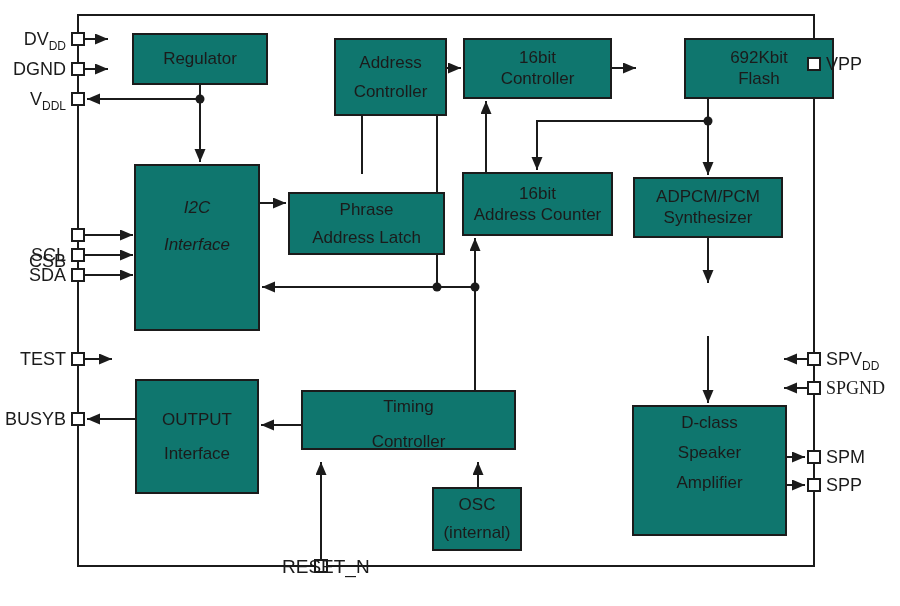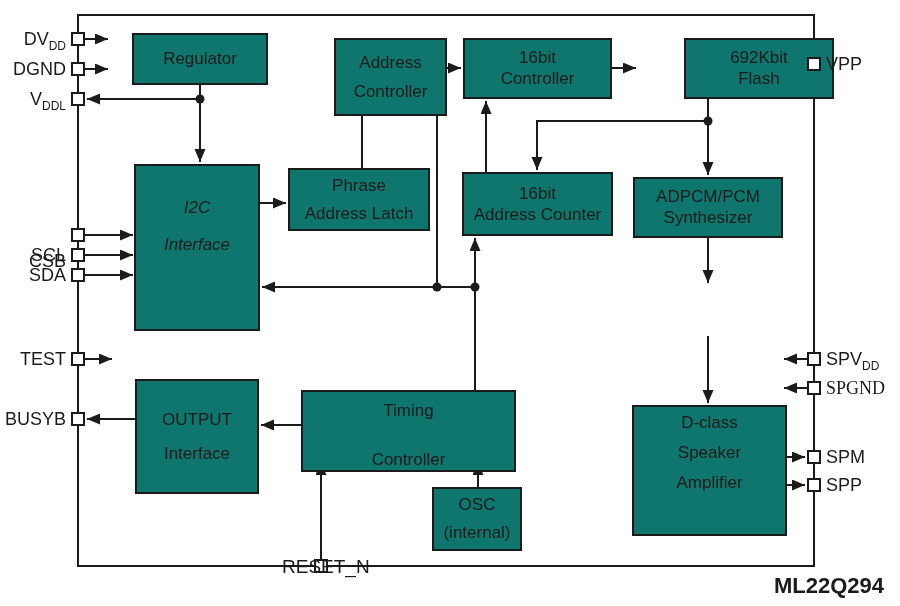--- a/index.html
+++ b/index.html
@@ -111,42 +111,42 @@
   <div class="block" style="left:638px; top:38px; width:150px; height:61px; gap:1px;margin-left:46px;">
     <span class="bl">692Kbit</span>
     <span class="bl">Flash</span>
   </div>
 
   <div class="block" style="left:134px; top:164px; width:126px; height:167px; justify-content:flex-start; padding-top:32px; gap:17px;font-style:italic;">
     <span class="bl">I2C</span>
     <span class="bl">Interface</span>
   </div>
 
-  <div class="block" style="left:288px; top:168px; width:142px; height:63px; gap:8px;">
+  <div class="block" style="left:288px; top:192px; width:157px; height:63px; gap:8px;">
     <span class="bl">Phrase</span>
     <span class="bl">Address Latch</span>
   </div>
 
   <div class="block" style="left:462px; top:172px; width:151px; height:64px; gap:1px;">
     <span class="bl">16bit</span>
     <span class="bl">Address Counter</span>
   </div>
 
   <div class="block" style="left:633px; top:177px; width:150px; height:61px; gap:1px;">
     <span class="bl">ADPCM/PCM</span>
     <span class="bl">Synthesizer</span>
   </div>
 
 
   <div class="block" style="left:135px; top:379px; width:124px; height:115px; gap:14px;justify-content:center;">
     <span class="bl">OUTPUT</span>
     <span class="bl">Interface</span>
   </div>
 
-  <div class="block" style="left:301px; top:390px; width:215px; height:82px; justify-content:space-between; padding-top:9px; gap:7px;">
+  <div class="block" style="left:301px; top:390px; width:215px; height:60px; justify-content:center; padding-top:9px; gap:15px;">
     <span class="bl">Timing</span>
     <span class="bl">Controller</span>
   </div>
 
   <div class="block" style="left:432px; top:487px; width:90px; height:64px; gap:8px;">
     <span class="bl">OSC</span>
     <span class="bl">(internal)</span>
   </div>
 
   <div class="block" style="left:632px; top:405px; width:155px; height:131px; justify-content:flex-start; padding-top:6px; gap:10px;">
@@ -181,15 +181,14 @@
   <div class="pin-label left" style="top:348px;"><span>TEST</span></div>
   <div class="pin-label left" style="top:408px;"><span>BUSYB</span></div>
 
   <div class="pin-label right" style="top:53px;"><span>VPP</span></div>
   <div class="pin-label right" style="top:348px;"><span>SPV</span><sub>DD</sub></div>
   <div class="pin-label right" style="top:377px;font-family:Liberation Serif, serif;"><span>SPGND</span></div>
   <div class="pin-label right" style="top:446px;"><span>SPM</span></div>
   <div class="pin-label right" style="top:474px;"><span>SPP</span></div>
 
   <div id="reset-label">RESET_N</div>
-  <div id="chip-name">ML22Q294</div>
 
 </div>
 
 </body></html>

